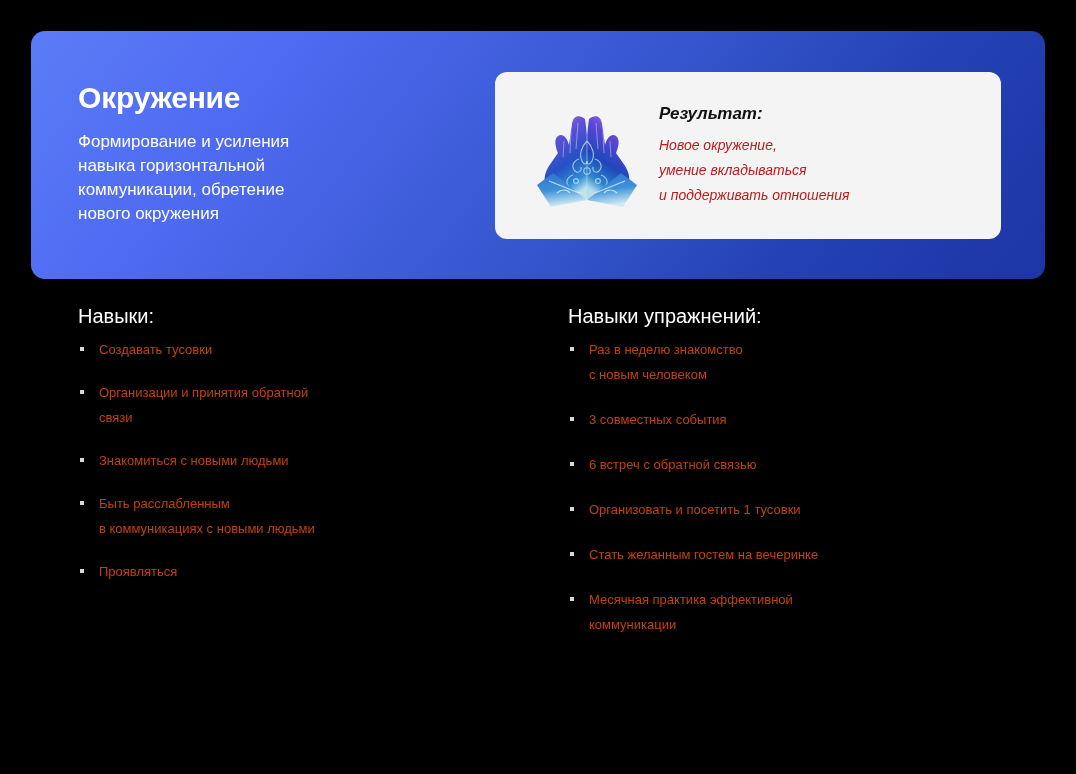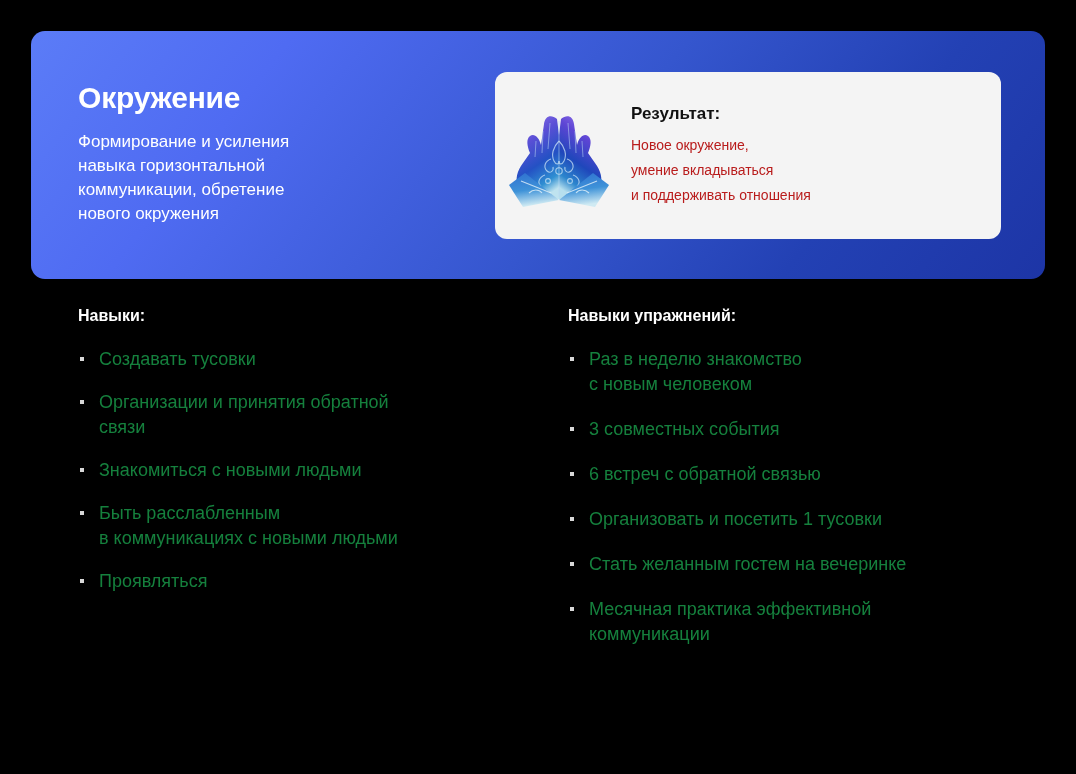--- a/index.html
+++ b/index.html
@@ -67,21 +67,22 @@
     position: absolute;
     left: 464px;
     top: 41px;
     width: 506px;
     height: 167px;
     background: #f4f4f4;
     border-radius: 12px;
     display: flex;
     align-items: center;
     box-sizing: border-box;
-    padding: 0 18px 0 6px;
+    padding: 0 18px 0 34px;
+    font-style: italic;
   }
   .result-icon {
     flex: 0 0 auto;
     width: 116px;
     height: 110px;
     margin-right: 14px;
     display: flex;
     align-items: center;
     justify-content: center;
   }
@@ -118,38 +119,38 @@
     width: 1076px;
   }
   .col {
     position: absolute;
     top: 0;
   }
   .col-skills { left: 78px; width: 440px; }
   .col-exercises { left: 568px; width: 450px; }
 
   .col-heading {
-    margin: 0 0 20px 0;
-    font-size: 16px;
-    font-weight: bold;
+    margin: 0 0 10px 0;
+    font-size: 20px;
+    font-weight: normal;
     color: #ffffff;
     line-height: 22px;
   }
   ul.bullets {
     margin: 0;
     padding: 0;
     list-style: none;
   }
   ul.bullets li {
     position: relative;
     padding-left: 21px;
     margin-bottom: 18px;
-    font-size: 18px;
+    font-size: 13px;
     font-weight: 400;
-    color: #15803d;
+    color: #c2410c;
     line-height: 25px;
     white-space: pre-line;
   }
   ul.bullets li:last-child { margin-bottom: 0; }
   ul.bullets li::before {
     content: "";
     position: absolute;
     left: 2px;
     top: 10px;
     width: 4px;

